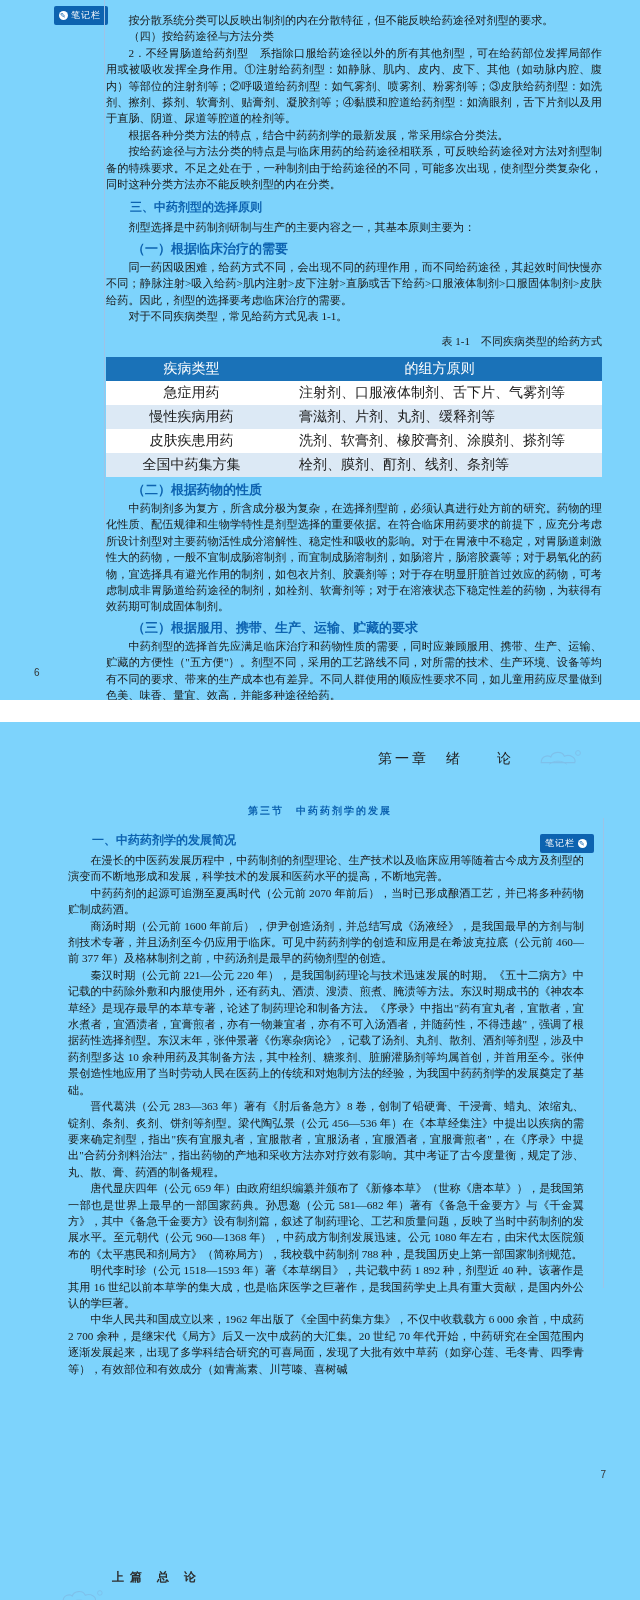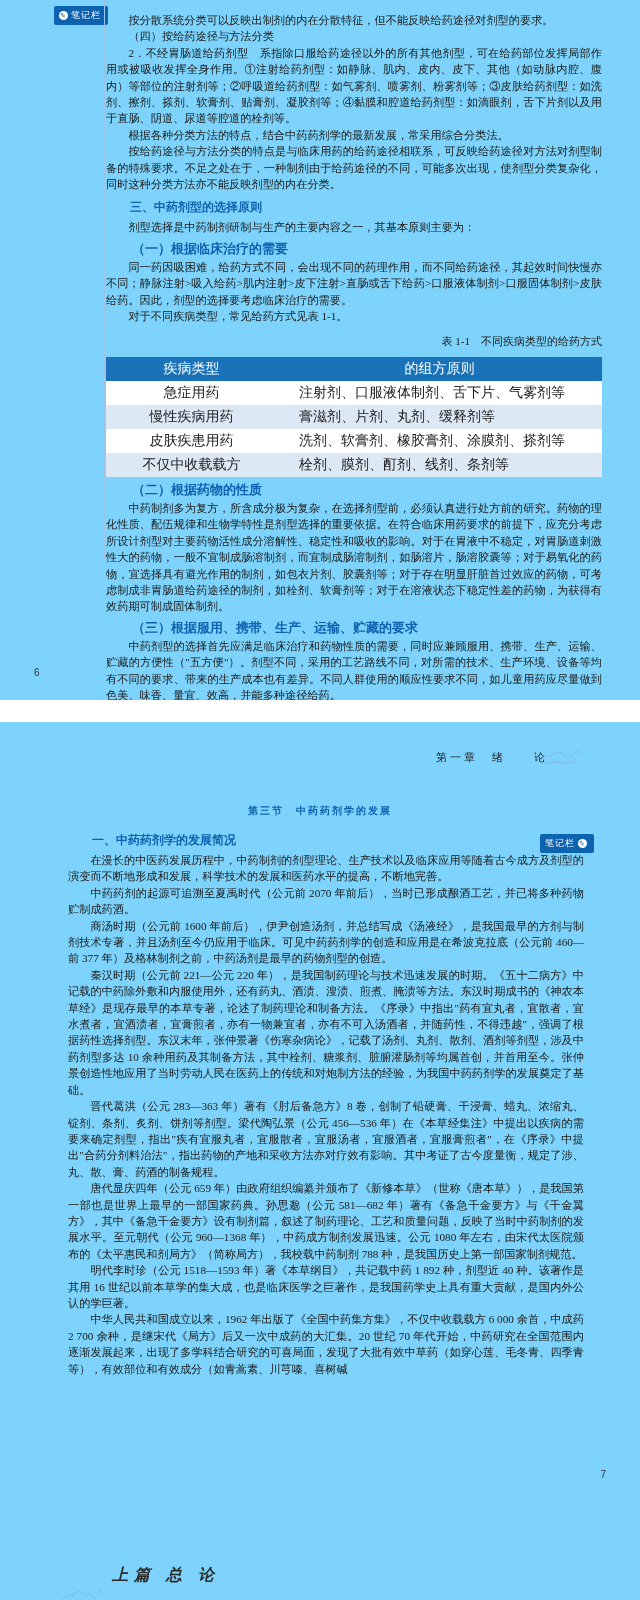--- a/index.html
+++ b/index.html
@@ -113,22 +113,22 @@
   }
   .pagenum.left{left:34px;bottom:22px;}
   .pagenum.right{right:34px;bottom:22px;}
 
   
   .p2head{
     position:relative;
     height:30px;
   }
   .p2head .chap{
-    position:absolute;right:58px;top:2px;
-    font-size:11px;letter-spacing:3px;color:#222;
+    position:absolute;right:92px;top:2px;
+    font-size:14px;letter-spacing:3px;color:#222;
   }
   .ornament{
     position:absolute;right:20px;top:-4px;
     width:48px;height:26px;opacity:.55;
   }
   .ornament2{
     position:absolute;left:26px;bottom:14px;
     width:46px;height:24px;opacity:.55;
   }
   .sec-title{
@@ -138,23 +138,22 @@
     font-weight:bold;
     letter-spacing:2px;
     margin:26px 0 14px 0;
   }
   .p3-foot{
     position:relative;
     height:120px;
   }
   .p3-foot .lbl{
     position:absolute;left:78px;bottom:36px;
-    font-size:16px;letter-spacing:6px;color:#2c2c2c;
-    font-weight:bold;
-    font-style:italic;
+    font-size:12px;letter-spacing:6px;color:#2c2c2c;
+    font-weight:bold;
   }
   .divider-space{height:22px;background:#ffffff;}
 </style>
 </head>
 <body>
 
 <div class="page page1">
   <div class="note-tab tab-left">
     <span class="dot">✎</span>
     <span>笔记栏</span>
@@ -190,21 +189,21 @@
         </tr>
         <tr class="even">
           <td>慢性疾病用药</td>
           <td>膏滋剂、片剂、丸剂、缓释剂等</td>
         </tr>
         <tr class="odd">
           <td>皮肤疾患用药</td>
           <td>洗剂、软膏剂、橡胶膏剂、涂膜剂、搽剂等</td>
         </tr>
         <tr class="even">
-          <td>不仅中收载载方</td>
+          <td>全国中药集方集</td>
           <td>栓剂、膜剂、酊剂、线剂、条剂等</td>
         </tr>
       </tbody>
     </table>
 
     <div class="h-sub">（二）根据药物的性质</div>
     <p>中药制剂多为复方，所含成分极为复杂，在选择剂型前，必须认真进行处方前的研究。药物的理化性质、配伍规律和生物学特性是剂型选择的重要依据。在符合临床用药要求的前提下，应充分考虑所设计剂型对主要药物活性成分溶解性、稳定性和吸收的影响。对于在胃液中不稳定，对胃肠道刺激性大的药物，一般不宜制成肠溶制剂，而宜制成肠溶制剂，如肠溶片，肠溶胶囊等；对于易氧化的药物，宜选择具有避光作用的制剂，如包衣片剂、胶囊剂等；对于存在明显肝脏首过效应的药物，可考虑制成非胃肠道给药途径的制剂，如栓剂、软膏剂等；对于在溶液状态下稳定性差的药物，为获得有效药期可制成固体制剂。</p>
 
     <div class="h-sub">（三）根据服用、携带、生产、运输、贮藏的要求</div>
     <p>中药剂型的选择首先应满足临床治疗和药物性质的需要，同时应兼顾服用、携带、生产、运输、贮藏的方便性（"五方便"）。剂型不同，采用的工艺路线不同，对所需的技术、生产环境、设备等均有不同的要求、带来的生产成本也有差异。不同人群使用的顺应性要求不同，如儿童用药应尽量做到色美、味香、量宜、效高，并能多种途径给药。</p>

